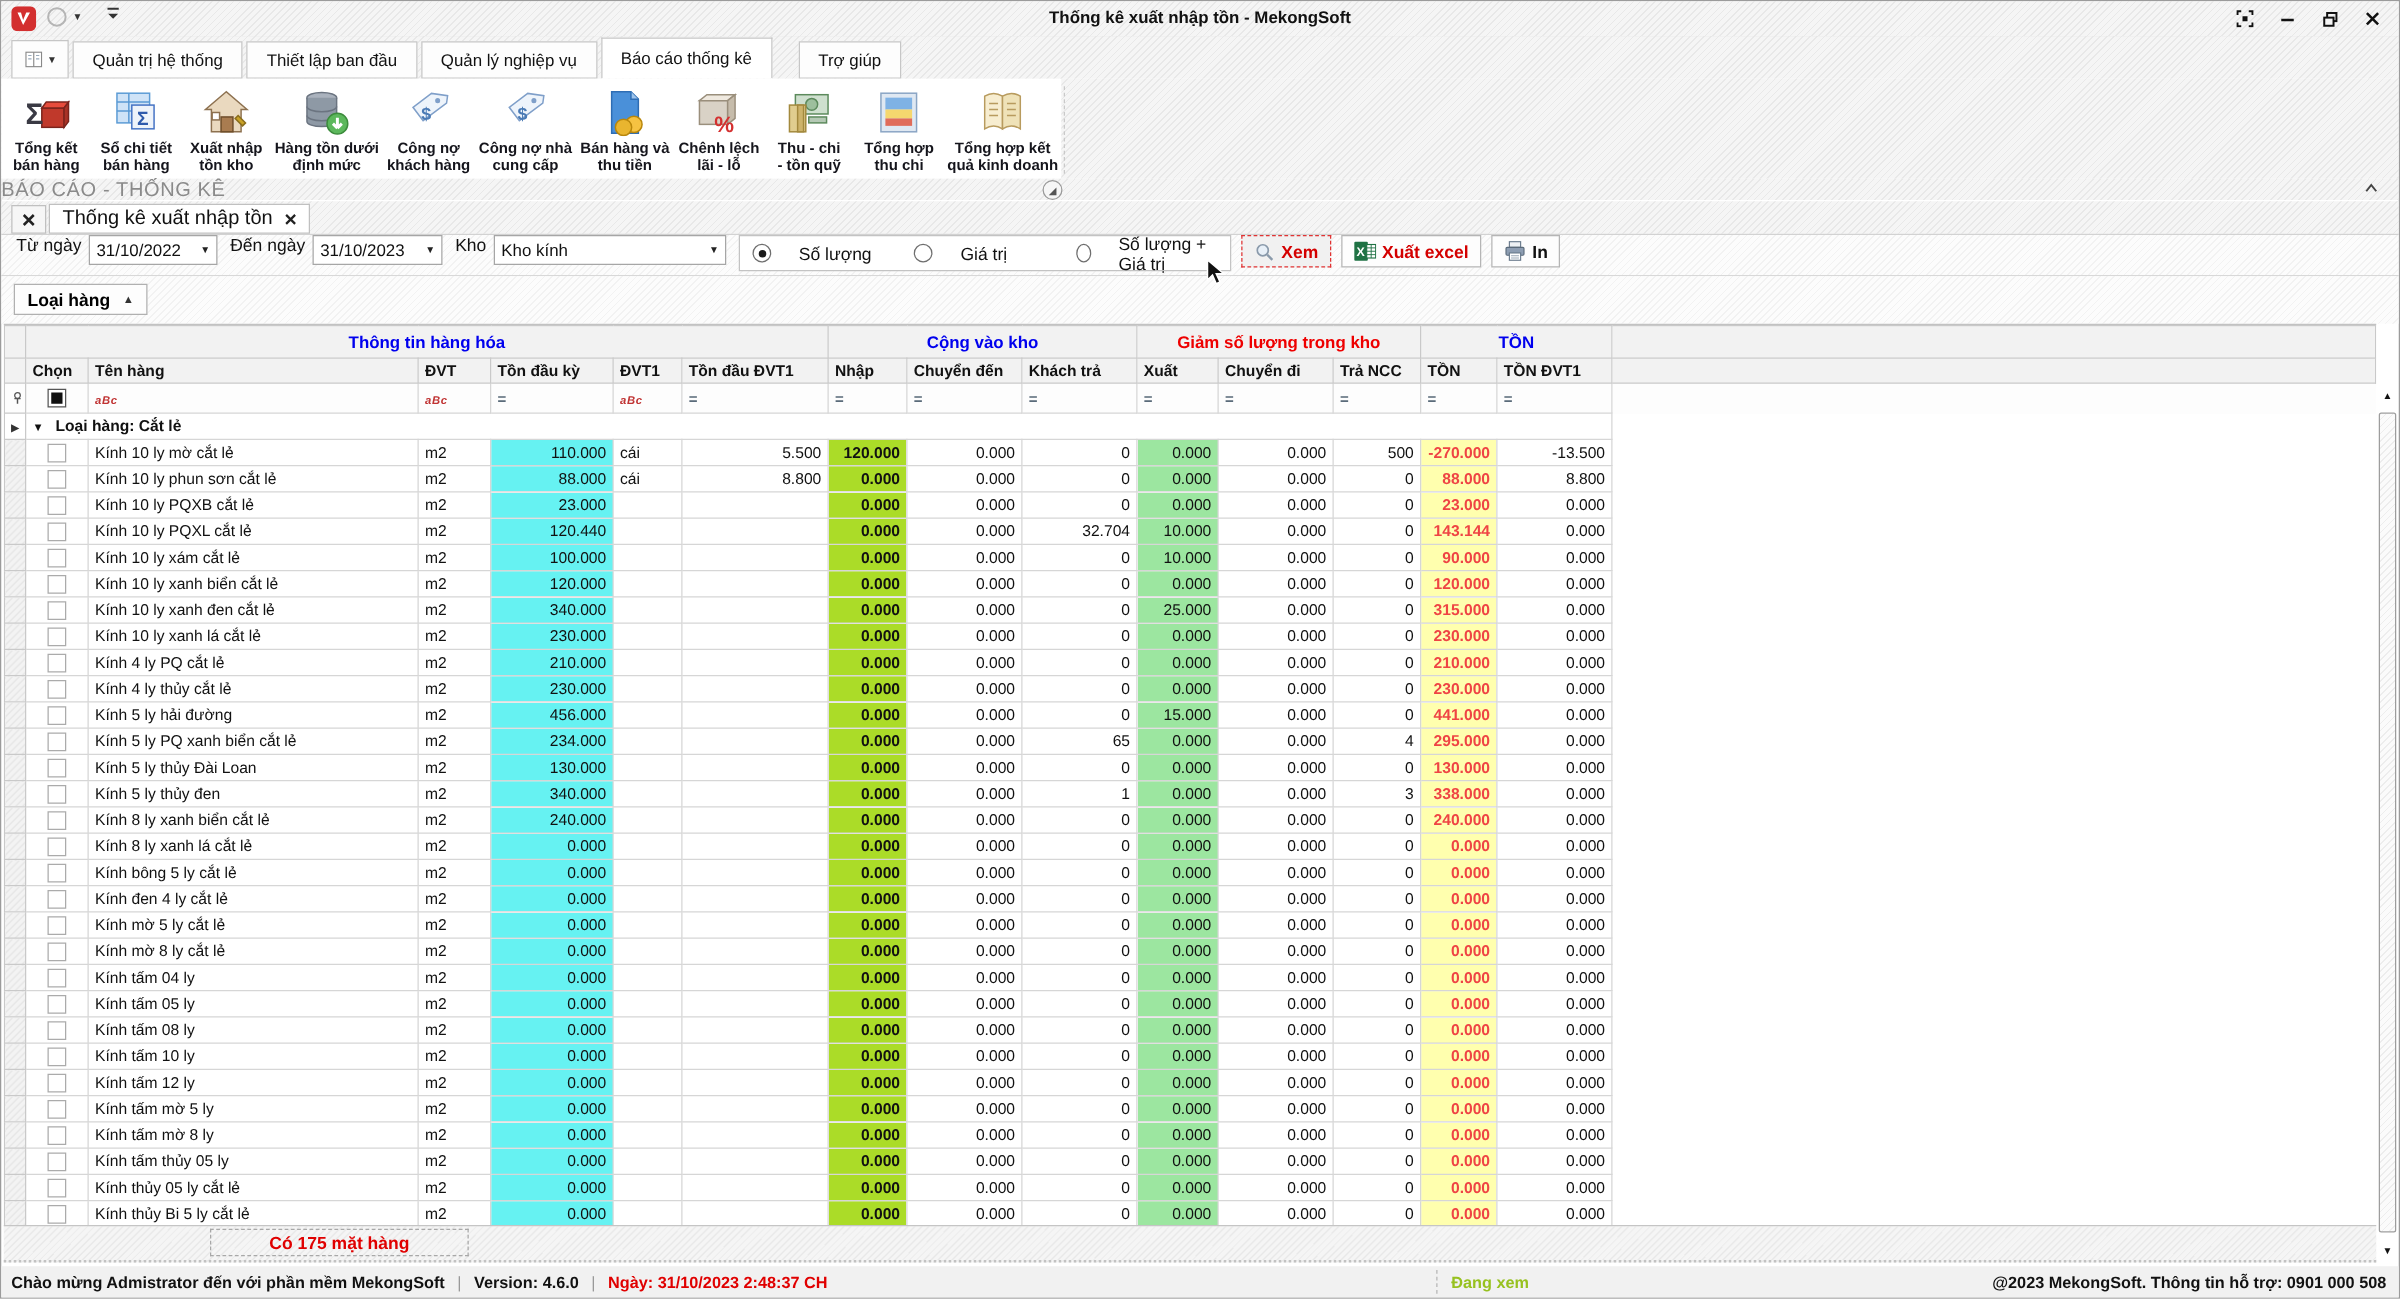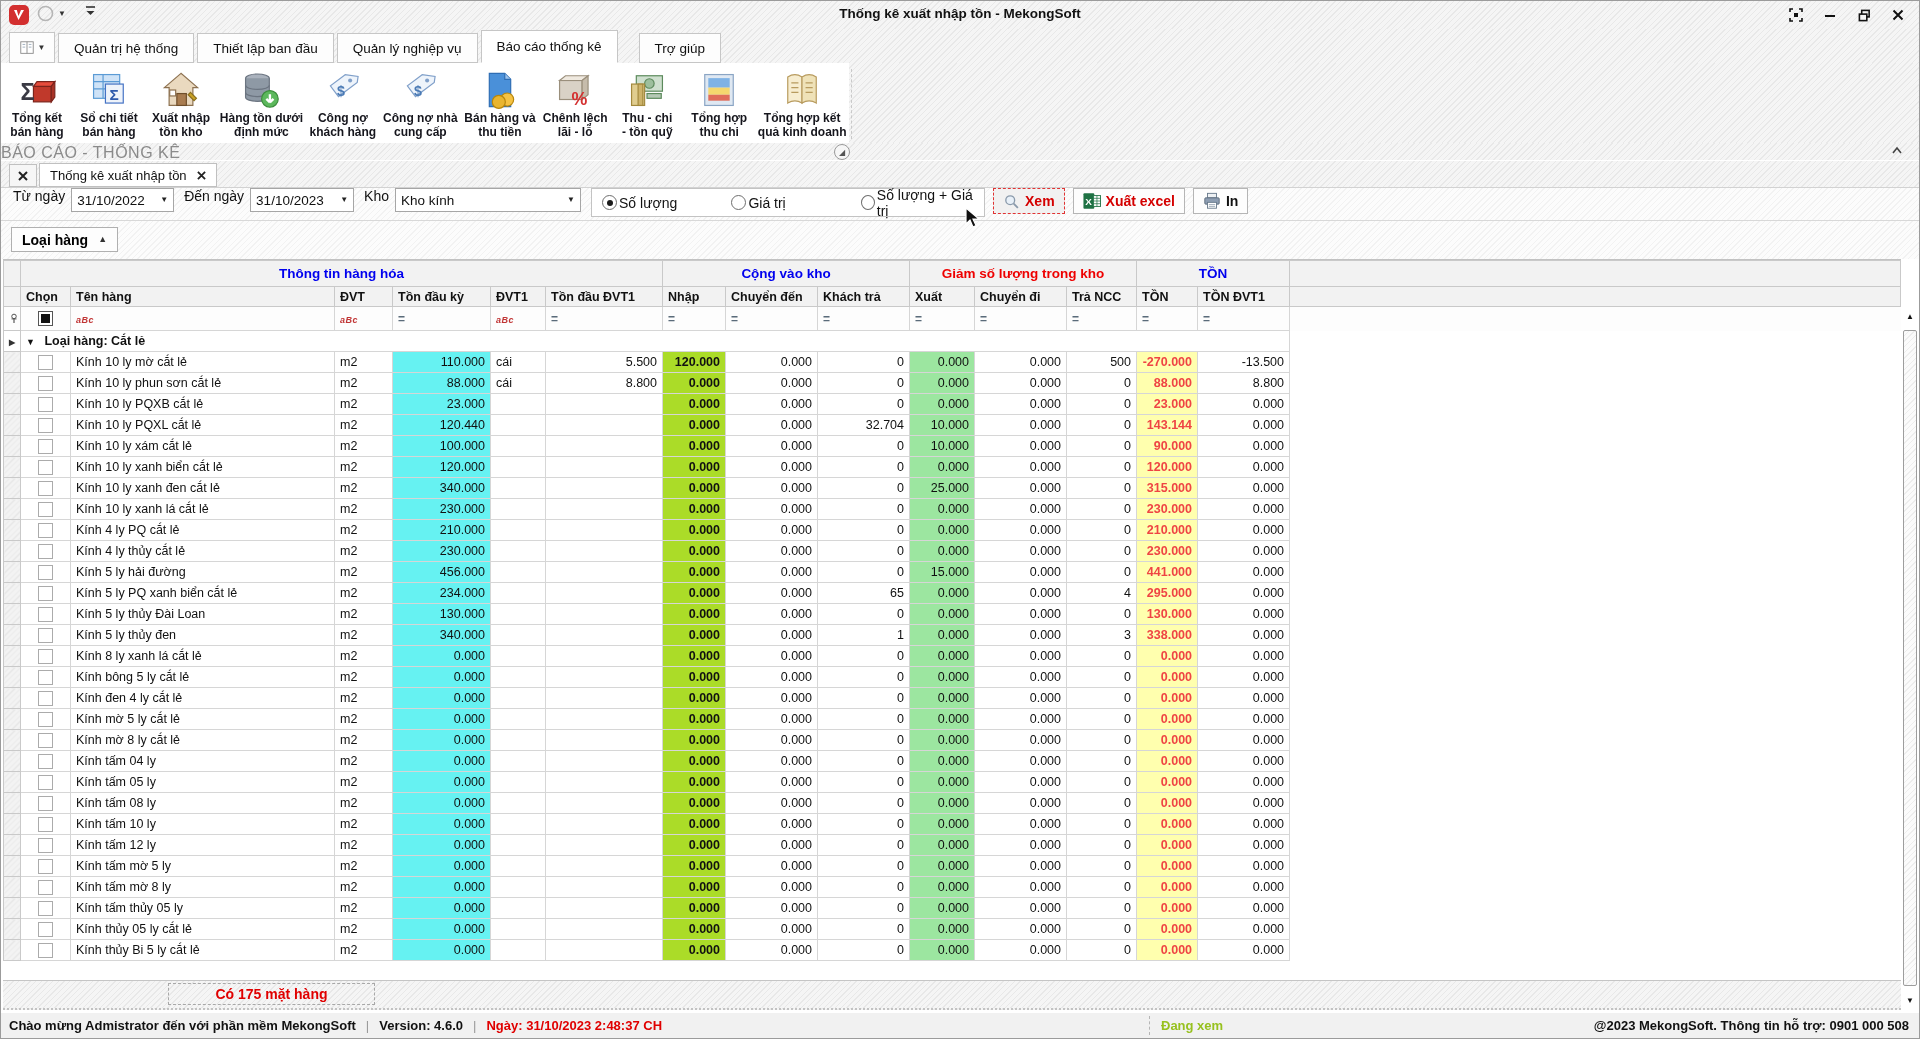--- a/index.html
+++ b/index.html
@@ -36,29 +36,29 @@
   #rb-sep{position:absolute;left:850px;top:6px;bottom:4px;border-left:1px dashed #c9c9c9}
   #ribbon-caption{position:absolute;top:142px;left:0;right:0;height:17px}
   #caption-text{position:absolute;left:0;width:840px;top:1px;font-size:16px;font-weight:normal;color:#8a8a8a;letter-spacing:.5px}
   #dlg-launcher{position:absolute;left:833px;top:1px;width:14px;height:14px;border:1px solid #9a9a9a;border-radius:50%;
      display:flex;align-items:center;justify-content:center;font-size:8px;color:#555;background:#f6f6f6}
   #ribbon-collapse{position:absolute;right:16px;top:2px}
 
   
   #doctabs{position:absolute;top:160px;left:0;right:0;height:26px;border-bottom:1px solid #d2d2d2}
   #doc-close-tile{position:absolute;left:8px;top:3px;width:26px;height:21px;background:#f6f6f6;border:1px solid #c0c0c0;display:flex;align-items:center;justify-content:center}
-  #doc-tab{position:absolute;left:38px;top:2px;height:22px;background:#fff;border:1px solid #c0c0c0;display:flex;align-items:center;gap:10px;padding:0 10px;font-size:13px}
+  #doc-tab{position:absolute;left:38px;top:2px;height:22px;background:#fff;border:1px solid #c0c0c0;display:flex;align-items:center;gap:10px;padding:0 10px;font-size:16px}
 
   
   #filterbar{position:absolute;top:187px;left:0;right:0;height:33px;border-bottom:1px solid #d8d8d8;display:flex;align-items:flex-start;padding-left:12px;box-sizing:border-box}
   .flabel{font-size:14px;margin-right:6px;white-space:nowrap}
   .combo{display:flex;align-items:center;justify-content:space-between;height:24px;background:#fff;border:1px solid #a6a6a6;font-size:13.5px;padding:0 5px;box-sizing:border-box;margin-right:10px}
   .combo .caret{font-size:8px;color:#222}
   #radio-box{display:flex;align-items:center;height:27px;border:1px solid #c3c3c3;background:#fff;width:392px;margin-right:8px}
-  .radio-item{display:flex;align-items:center;gap:2px;font-size:14px;width:33%;padding-left:10px;box-sizing:border-box}
+  .radio-item{display:flex;align-items:center;gap:22px;font-size:14px;width:33%;padding-left:10px;box-sizing:border-box}
   .radio{width:13px;height:13px;border:1px solid #6e6e6e;border-radius:50%;background:#fff;display:flex;align-items:center;justify-content:center}
   .radio.sel::after{content:"";width:6px;height:6px;border-radius:50%;background:#1a1a1a}
   .toolbtn{display:flex;align-items:center;gap:5px;height:26px;padding:0 9px;background:#fdfdfd;border:1px solid #b5b5b5;font-size:14px;font-weight:bold;margin-right:8px;box-sizing:border-box}
   #btn-xem{border:1px dashed #e03333;background:#f1f1f1;color:#d40000}
   #btn-excel{color:#d40000}
   #btn-in{color:#111}
 
   
   #loairow{position:absolute;top:220px;left:0;right:0;height:38px}
   #btn-loai{position:absolute;left:10px;top:6px;height:25px;display:flex;align-items:center;gap:10px;background:#fdfdfd;border:1px solid #b0b0b0;padding:0 10px;font-size:14px;font-weight:bold}
@@ -802,20 +802,40 @@
       <td class="num">0.000</td>
       <td class="num">1</td>
       <td class="num c-xuat">0.000</td>
       <td class="num">0.000</td>
       <td class="num">3</td>
       <td class="num c-ton">338.000</td>
       <td class="num">0.000</td>
       <td class="fillbody"></td>
     </tr>
 
+    <tr class="data-row">
+      <td class="ind"></td>
+      <td>
+              <div class="cb"></div>
+            </td>
+      <td>Kính 8 ly xanh biển cắt lẻ</td>
+      <td>m2</td>
+      <td class="num c-tdk">240.000</td>
+      <td></td>
+      <td class="num"></td>
+      <td class="num c-nhap">0.000</td>
+      <td class="num">0.000</td>
+      <td class="num">0</td>
+      <td class="num c-xuat">0.000</td>
+      <td class="num">0.000</td>
+      <td class="num">0</td>
+      <td class="num c-ton">240.000</td>
+      <td class="num">0.000</td>
+      <td class="fillbody"></td>
+    </tr>
 
     <tr class="data-row">
       <td class="ind"></td>
       <td>
               <div class="cb"></div>
             </td>
       <td>Kính 8 ly xanh lá cắt lẻ</td>
       <td>m2</td>
       <td class="num c-tdk">0.000</td>
       <td></td>

